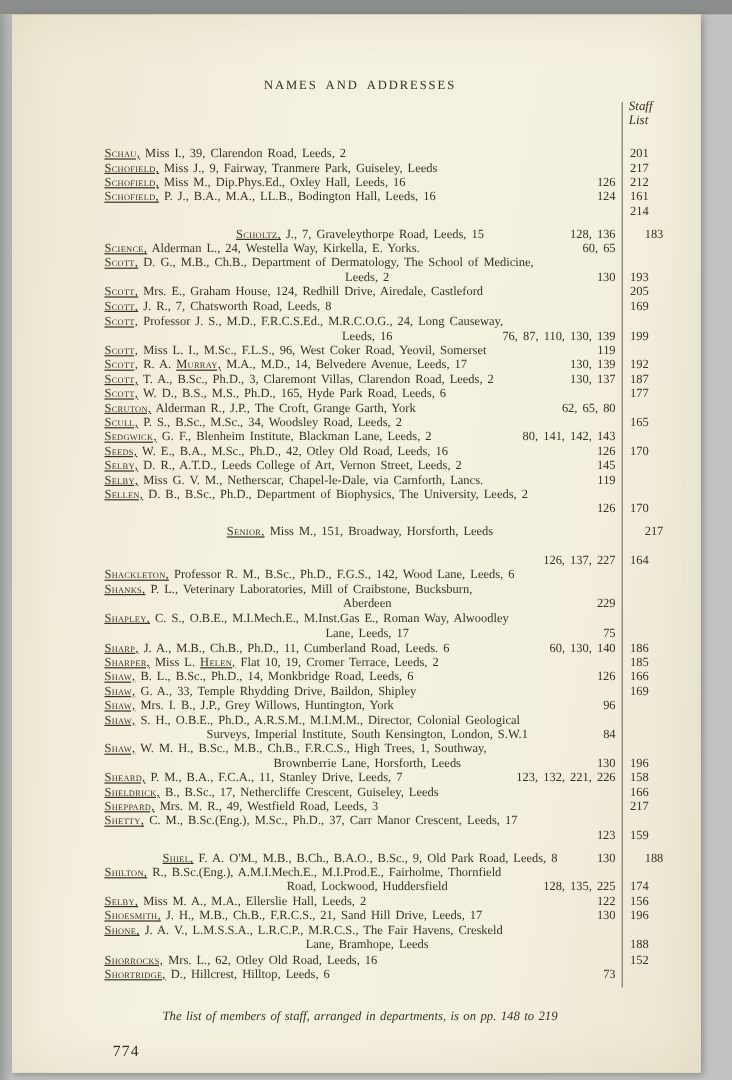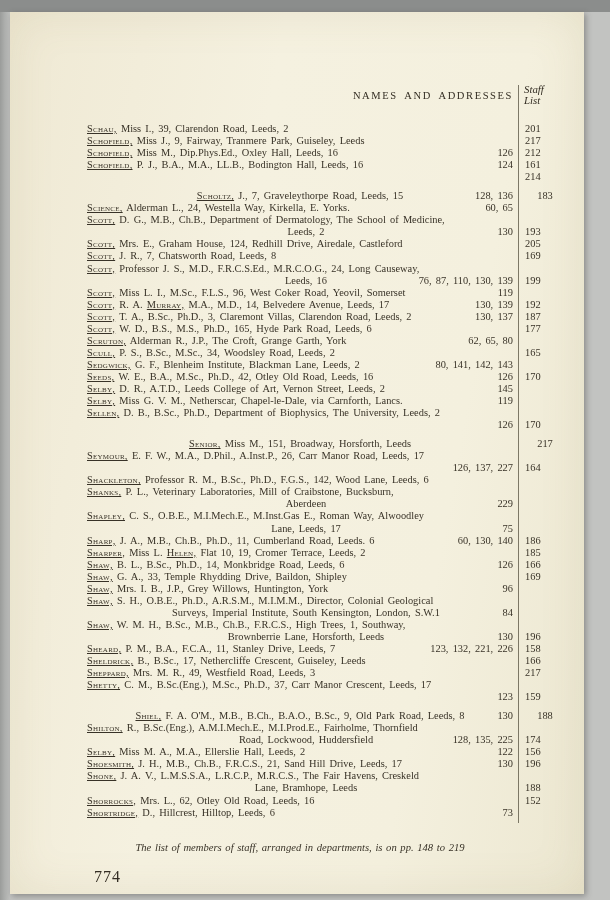--- a/index.html
+++ b/index.html
@@ -11,22 +11,22 @@
   .edge-top{position:absolute;top:0;left:0;width:610px;height:12px;background:#8b8d8c;}
   .edge-left{position:absolute;top:12px;left:0;width:10px;height:888px;
     background:linear-gradient(to right,#9a9c9a,#c2c3c1);}
   .page{
     position:absolute;left:10px;top:12px;width:574px;height:882px;
     background:linear-gradient(100deg,#efe9d4 0%,#f5f1e0 38%,#f4f0de 72%,#ece7d1 100%);
     box-shadow:inset 0 0 45px rgba(150,130,80,.13), 2px 2px 6px rgba(50,50,45,.38);
     color:#383227;
   }
   .page-header{
-    position:absolute;left:77px;top:78px;width:426px;
-    text-align:right;font-size:10.5px;letter-spacing:1.6px;word-spacing:3px;
+    position:absolute;left:77px;top:54px;width:426px;
+    text-align:center;font-size:10.5px;letter-spacing:1.6px;word-spacing:3px;
     color:#332d23;
   }
   .staff-col-header{
     position:absolute;left:514px;top:72px;font-style:italic;
     font-size:10.8px;line-height:11px;white-space:pre;color:#332d23;
   }
   .staff-rule{
     position:absolute;left:508px;top:73px;width:1px;height:738px;
     background:#56503f;opacity:.75;
   }
@@ -39,21 +39,21 @@
   .main{position:relative;width:426px;flex:none;word-spacing:1.6px;overflow:visible;}
   .main.cont{padding-left:12px;width:414px;text-align:center;}
   .sc{font-variant:small-caps;letter-spacing:.25px;text-decoration:underline;}
   .refs{position:absolute;right:0;top:0;}
   .staff-num{flex:none;padding-left:12px;width:40px;}
   .footer-note{
     position:absolute;left:77px;top:830px;width:426px;text-align:center;
     font-style:italic;font-size:10.6px;color:#383227;word-spacing:1px;
   }
   .page-number{
-    position:absolute;left:84px;top:856px;font-size:16px;letter-spacing:1px;color:#332d23;
+    position:absolute;left:84px;top:856px;font-size:13px;letter-spacing:1px;color:#332d23;
   }
 </style>
 </head>
 <body>
 
 <div class="edge-top"></div>
 <div class="edge-left"></div>
 
 <div class="page">
   <div class="page-header">NAMES AND ADDRESSES</div>
@@ -82,21 +82,21 @@
       <div class="row"><span class="main"><span class="sc">Scott,</span> W. D., B.S., M.S., Ph.D., 165, Hyde Park Road, Leeds, 6</span><span class="staff-num">177</span></div>
       <div class="row"><span class="main"><span class="sc">Scruton,</span> Alderman R., J.P., The Croft, Grange Garth, York<span class="refs">62, 65, 80</span></span><span class="staff-num"></span></div>
       <div class="row"><span class="main"><span class="sc">Scull,</span> P. S., B.Sc., M.Sc., 34, Woodsley Road, Leeds, 2</span><span class="staff-num">165</span></div>
       <div class="row"><span class="main"><span class="sc">Sedgwick,</span> G. F., Blenheim Institute, Blackman Lane, Leeds, 2<span class="refs">80, 141, 142, 143</span></span><span class="staff-num"></span></div>
       <div class="row"><span class="main"><span class="sc">Seeds,</span> W. E., B.A., M.Sc., Ph.D., 42, Otley Old Road, Leeds, 16<span class="refs">126</span></span><span class="staff-num">170</span></div>
       <div class="row"><span class="main"><span class="sc">Selby,</span> D. R., A.T.D., Leeds College of Art, Vernon Street, Leeds, 2<span class="refs">145</span></span><span class="staff-num"></span></div>
       <div class="row"><span class="main"><span class="sc">Selby,</span> Miss G. V. M., Netherscar, Chapel-le-Dale, via Carnforth, Lancs.<span class="refs">119</span></span><span class="staff-num"></span></div>
       <div class="row"><span class="main"><span class="sc">Sellen,</span> D. B., B.Sc., Ph.D., Department of Biophysics, The University, Leeds, 2</span><span class="staff-num"></span></div>
       <div class="row"><span class="main cont"><span class="refs">126</span></span><span class="staff-num">170</span></div>
       <div class="row gap"><span class="main"><span class="sc">Senior,</span> Miss M., 151, Broadway, Horsforth, Leeds</span><span class="staff-num">217</span></div>
-      <div class="row"><span class="main"><span class="sc">Seymour,</span> E. F. W., M.A., D.Phil., A.Inst.P., 26, Carr Manor Road, Leeds, 17</span><span class="staff-num"></span></div>
+      <div class="row"><span class="staff-num"></span></div>
       <div class="row"><span class="main cont"><span class="refs">126, 137, 227</span></span><span class="staff-num">164</span></div>
       <div class="row"><span class="main"><span class="sc">Shackleton,</span> Professor R. M., B.Sc., Ph.D., F.G.S., 142, Wood Lane, Leeds, 6</span><span class="staff-num"></span></div>
       <div class="row"><span class="main"><span class="sc">Shanks,</span> P. L., Veterinary Laboratories, Mill of Craibstone, Bucksburn,</span><span class="staff-num"></span></div>
       <div class="row"><span class="main cont">Aberdeen<span class="refs">229</span></span><span class="staff-num"></span></div>
       <div class="row"><span class="main"><span class="sc">Shapley,</span> C. S., O.B.E., M.I.Mech.E., M.Inst.Gas E., Roman Way, Alwoodley</span><span class="staff-num"></span></div>
       <div class="row"><span class="main cont">Lane, Leeds, 17<span class="refs">75</span></span><span class="staff-num"></span></div>
       <div class="row"><span class="main"><span class="sc">Sharp,</span> J. A., M.B., Ch.B., Ph.D., 11, Cumberland Road, Leeds. 6<span class="refs">60, 130, 140</span></span><span class="staff-num">186</span></div>
       <div class="row"><span class="main"><span class="sc">Sharper,</span> Miss L. <span class="sc">Helen,</span> Flat 10, 19, Cromer Terrace, Leeds, 2</span><span class="staff-num">185</span></div>
       <div class="row"><span class="main"><span class="sc">Shaw,</span> B. L., B.Sc., Ph.D., 14, Monkbridge Road, Leeds, 6<span class="refs">126</span></span><span class="staff-num">166</span></div>
       <div class="row"><span class="main"><span class="sc">Shaw,</span> G. A., 33, Temple Rhydding Drive, Baildon, Shipley</span><span class="staff-num">169</span></div>

